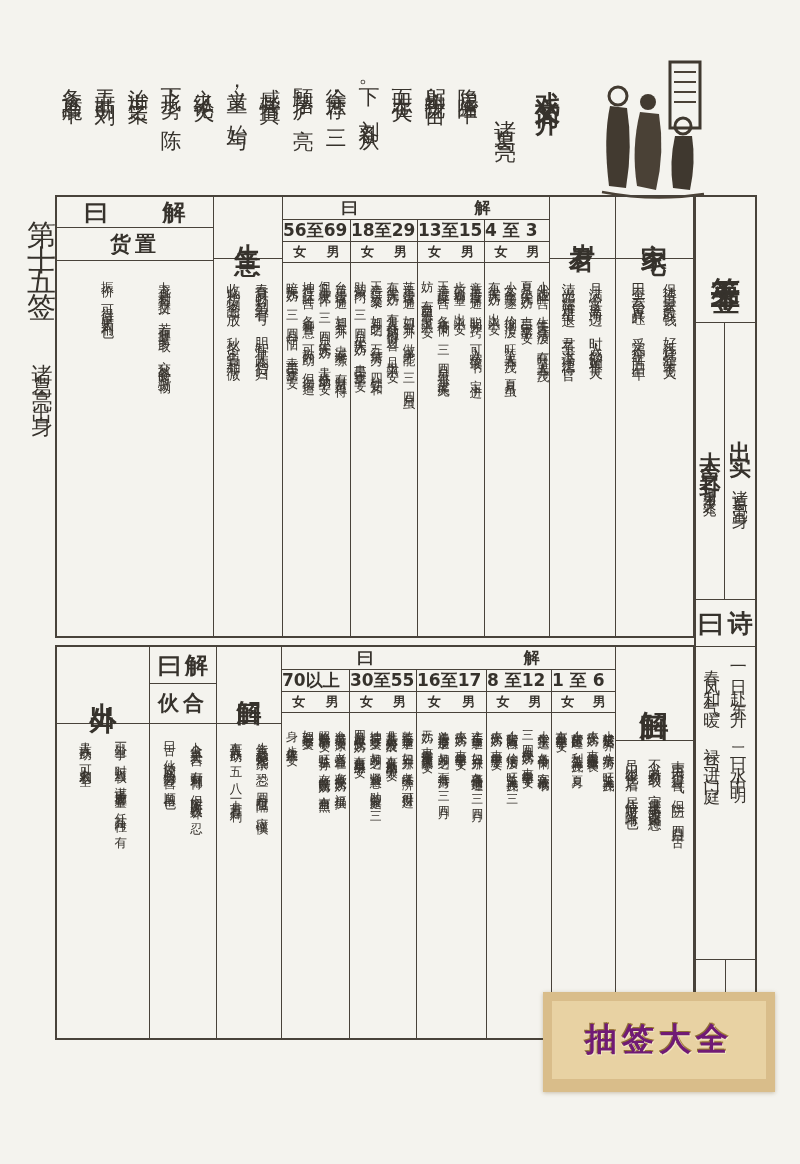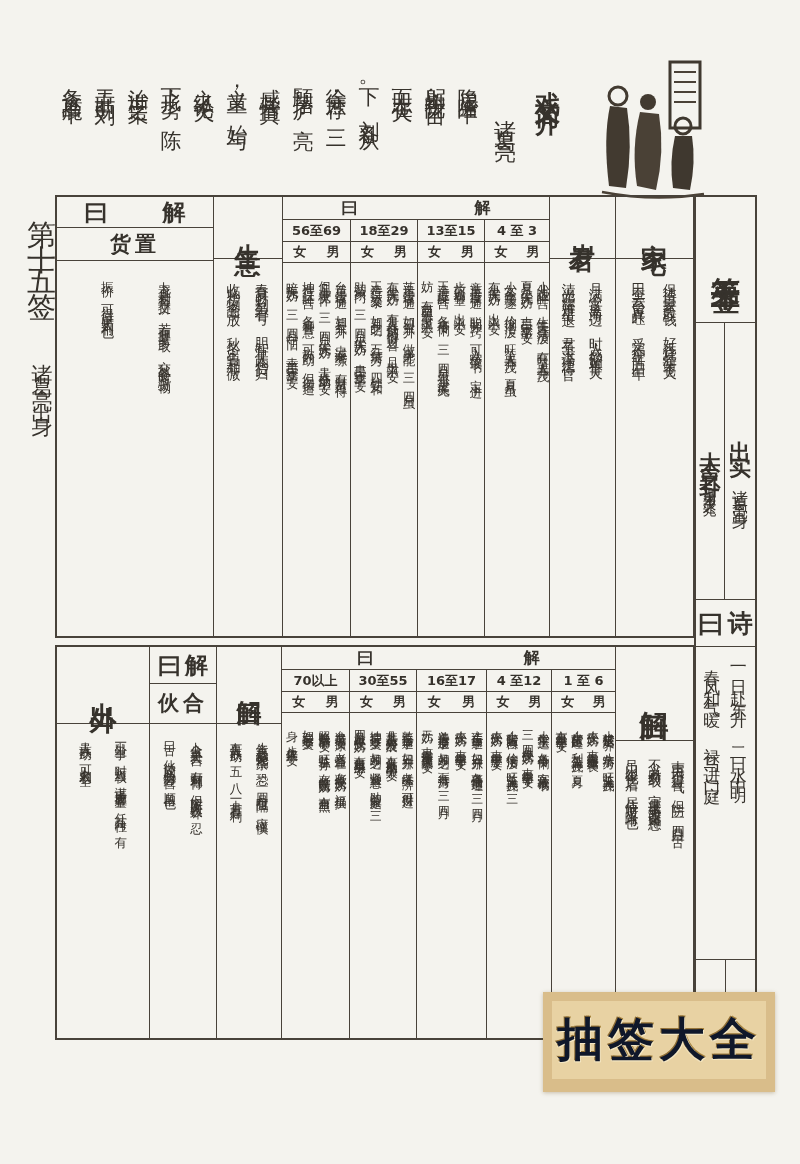--- a/index.html
+++ b/index.html
@@ -28,21 +28,21 @@
   .col{display:flex;flex-direction:column;box-sizing:border-box;}
   .hwrap{height:61px;border-bottom:1.6px solid var(--bc);display:flex;align-items:center;justify-content:center;flex:0 0 auto;}
   .hbig{font-size:26px;font-weight:bold;letter-spacing:5px;line-height:1;}
   .yue{display:flex;flex-direction:row-reverse;justify-content:space-around;align-items:center;font-weight:bold;border-bottom:1.6px solid var(--bc);flex:0 0 auto;}
   .yue-thin{height:22px;font-size:16px;}
   .yue-big{height:30px;font-size:23px;}
   .yue-mid{height:36px;font-size:23px;justify-content:center;gap:4px;}
   .agerow{flex:1;display:flex;flex-direction:row-reverse;}
   .agerow > *:not(:last-child){border-left:1.6px solid var(--bc);}
   .agecol{display:flex;flex-direction:column;box-sizing:border-box;}
-  .range{height:21px;line-height:21px;font-size:13px;font-weight:bold;text-align:center;border-bottom:1.6px solid var(--bc);flex:0 0 auto;}
+  .range{height:21px;line-height:21px;font-size:17px;font-weight:bold;border-bottom:1.6px solid var(--bc);flex:0 0 auto;}
   .grow{height:20px;display:flex;flex-direction:row-reverse;justify-content:space-around;align-items:center;font-size:13px;font-weight:bold;border-bottom:1.6px solid var(--bc);flex:0 0 auto;}
   .lbl{height:32px;line-height:32px;font-size:21px;font-weight:bold;text-align:center;letter-spacing:4px;border-bottom:1.6px solid var(--bc);flex:0 0 auto;}
   .cellcols{flex:1;display:flex;flex-direction:row-reverse;justify-content:space-evenly;padding:8px 1px 2px;overflow:hidden;}
   .half{flex:1;display:flex;flex-direction:row-reverse;justify-content:space-evenly;}
   .vcol{writing-mode:vertical-rl;text-orientation:upright;line-height:1.3;}
   .vhdr{flex:0 0 auto;border-bottom:1.6px solid var(--bc);display:flex;align-items:center;justify-content:center;}
 
   
   .f2{padding-top:13px;} .f2 .vcol{font-size:14px;letter-spacing:5px;}
   .f4 .vcol{font-size:12.5px;letter-spacing:3.2px;}
@@ -68,21 +68,21 @@
   .vsub{font-size:13.5px;letter-spacing:3px;margin-top:10px;}
   .sb-poemhdr{height:46px;border-bottom:1.6px solid var(--bc);display:flex;flex-direction:row-reverse;justify-content:space-around;align-items:center;font-size:25px;font-weight:bold;}
   .sb-poem{height:300px;flex:0 0 auto;border-bottom:1.6px solid var(--bc);padding-top:10px;}
   .sb-poem .vcol{font-size:17px;letter-spacing:10px;}
   .sb-bottom{flex:1;}
   .nb{flex:1;font-size:19px;font-weight:bold;letter-spacing:4px;padding-top:6px;text-align:center;}
 
   
   .banner{position:absolute;left:543px;top:992px;width:232px;height:100px;background:#d9bd8a;z-index:6;box-shadow:0 1px 4px rgba(120,95,50,.35);}
   .banner-inner{position:absolute;left:9px;top:9px;right:9px;bottom:13px;background:#e8d2a3;display:flex;align-items:center;justify-content:center;}
-  .banner-text{font-size:46px;font-weight:bold;letter-spacing:5px;color:#0f172a;text-shadow:1px 1px 0 #f4e7c4,-1px -1px 0 #8f6e35,1px -1px 0 #a8853f,-1px 1px 0 #f0e0ba;}
+  .banner-text{font-size:32px;font-weight:bold;letter-spacing:5px;color:#701a75;text-shadow:1px 1px 0 #f4e7c4,-1px -1px 0 #8f6e35,1px -1px 0 #a8853f,-1px 1px 0 #f0e0ba;}
   .pageno{position:absolute;left:0;right:0;top:1112px;text-align:center;font-family:"DejaVu Serif",serif;font-size:25px;color:#3a3731;}
 </style>
 </head>
 <body>
 
 <div class="page">
 
   <div class="leftmargin v">
     <span class="lm1">第十五签</span>
     <span class="lm2">诸葛亮出身</span>
@@ -276,21 +276,21 @@
                 <div class="vcol v">小孩根基足养　八字清秀　旺益上人并茂</div>
                 <div class="vcol v">小疾无妨　吉星守命寿命绵长</div>
               </div>
             <div class="half">
                 <div class="vcol v">小女根苗足旺　利益上人并茂　夏月</div>
                 <div class="vcol v">有吉星守命平安</div>
               </div>
           </div>
         </div>
         <div class="agecol" style="width:65px">
-          <div class="range">4 至12</div>
+          <div class="range">8 至12</div>
           <div class="grow">
               <span>男</span>
               <span>女</span>
             </div>
           <div class="cellcols fb4">
             <div class="half">
                 <div class="vcol v">小童今年上运　各事伶俐　宜入学校读书</div>
                 <div class="vcol v">三　四月小疾无妨　吉星守命平安</div>
               </div>
             <div class="half">

